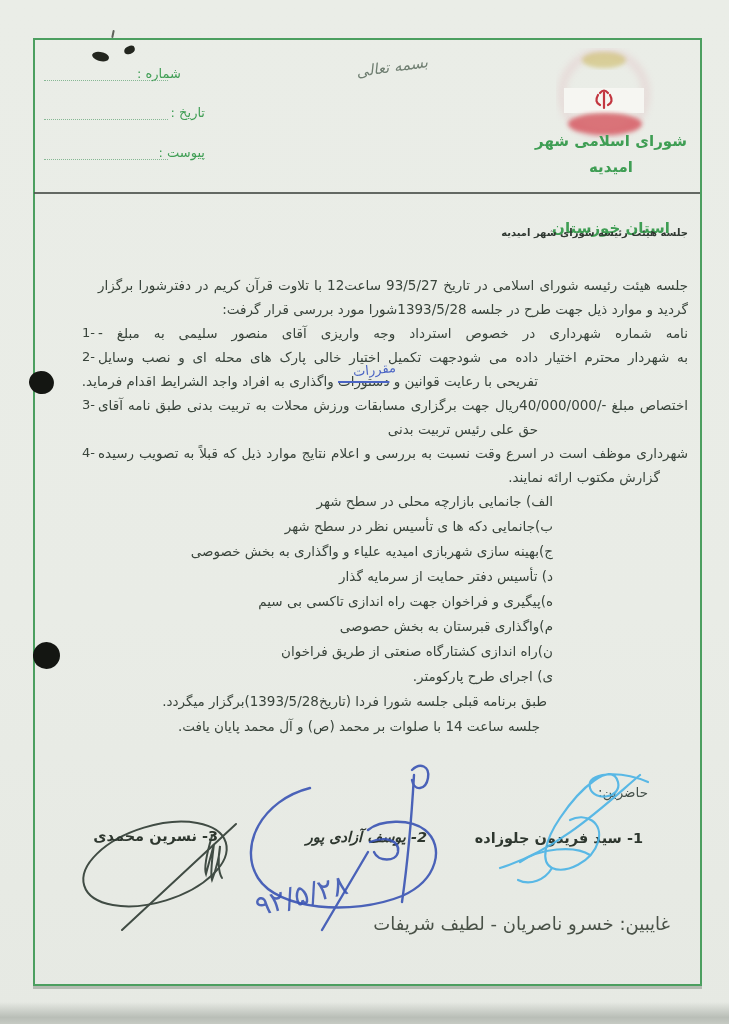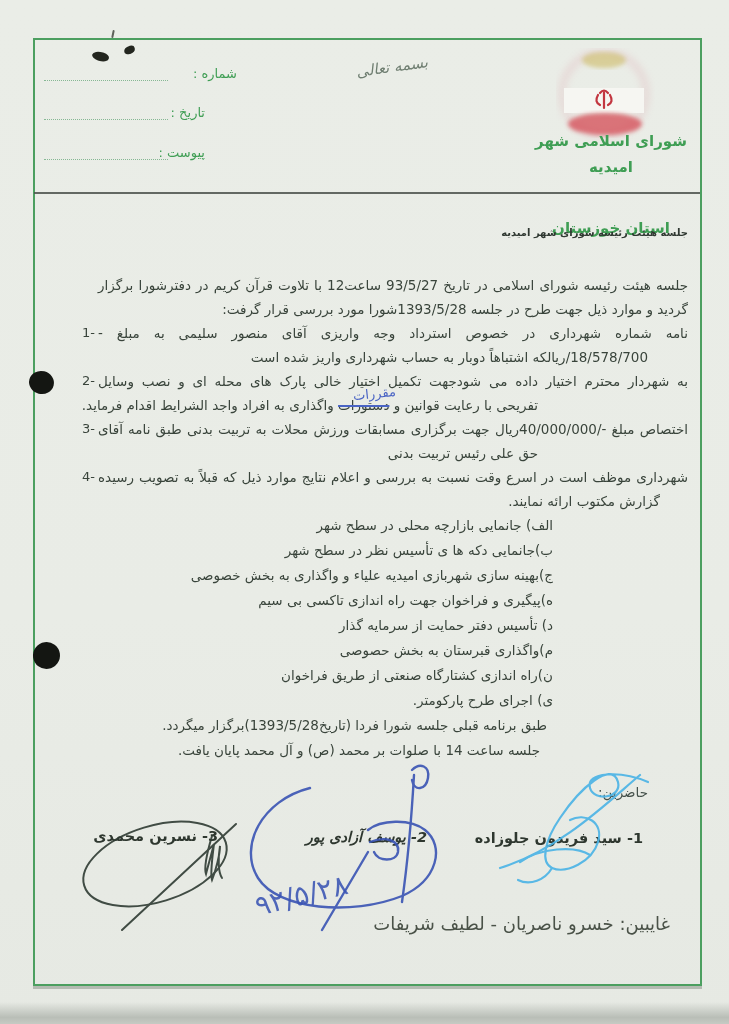--- a/index.html
+++ b/index.html
@@ -65,21 +65,21 @@
   .s2{left:124px; top:46px; width:11px; height:8px; transform:rotate(-14deg);}
   .s3{left:112px; top:30px; width:2px; height:8px; transform:rotate(12deg); opacity:.7; border-radius:2px;}
 </style>
 </head>
 <body>
 
 <div class="page">
 
   <div class="frame"></div>
 
-  <div class="field-label" style="right:492px; top:66px;margin-left:36px;">شماره :</div>
+  <div class="field-label" style="right:548px; top:66px;margin-left:36px;">شماره :</div>
   <div class="dots" style="left:44px; top:68px;"></div>
 
   <div class="field-label" style="right:524px; top:105px;">تاریخ :</div>
   <div class="dots" style="left:44px; top:107px;"></div>
 
   <div class="field-label" style="right:524px; top:145px;">پیوست :</div>
   <div class="dots" style="left:44px; top:147px;"></div>
 
   <div class="besmele">بسمه تعالی</div>
 
@@ -112,32 +112,31 @@
   </div>
 
   <div class="sep"></div>
 
   <div class="title">جلسه هیئت رئیسه شورای شهر امیدیه</div>
 
   <div class="body">
     <div class="ln just">جلسه هیئت رئیسه شورای اسلامی در تاریخ 93/5/27 ساعت12 با تلاوت قرآن کریم در دفترشورا برگزار</div>
     <div class="ln">گردید و موارد ذیل جهت طرح در جلسه 1393/5/28شورا مورد بررسی قرار گرفت:</div>
     <div class="ln just"><span class="mark">1-</span><span>نامه شماره شهرداری در خصوص استرداد وجه واریزی آقای منصور سلیمی به مبلغ -</span></div>
-    <div class="ln pr40">18/578/700/ریالکه اشتباهاً دوبار به حساب شهرداری واریز شده است</div>
     <div class="ln just"><span class="mark">2-</span><span>به شهردار محترم اختیار داده می شودجهت تکمیل اختیار خالی پارک های محله ای و نصب وسایل</span></div>
     <div class="ln pr150"><span>تفریحی با رعایت قوانین و </span><span class="struck"><span>دستورات</span><span class="note-word">مقررات</span></span><span> واگذاری به افراد واجد الشرایط اقدام فرماید.</span></div>
     <div class="ln just"><span class="mark">3-</span><span>اختصاص مبلغ -/40/000/000ریال جهت برگزاری مسابقات ورزش محلات به تربیت بدنی طبق نامه آقای</span></div>
     <div class="ln pr150">حق علی رئیس تربیت بدنی</div>
     <div class="ln just"><span class="mark">4-</span><span>شهرداری موظف است در اسرع وقت نسبت به بررسی و اعلام نتایج موارد ذیل که قبلاً به تصویب رسیده</span></div>
     <div class="ln pr28">گزارش مکتوب ارائه نمایند.</div>
     <div class="ln tall pr135">الف) جانمایی بازارچه محلی در سطح شهر</div>
     <div class="ln tall pr135">ب)جانمایی دکه ها ی تأسیس نظر در سطح شهر</div>
     <div class="ln tall pr135">ج)بهینه سازی شهربازی امیدیه علیاء و واگذاری به بخش خصوصی</div>
+    <div class="ln tall pr135">د) تأسیس دفتر حمایت از سرمایه گذار</div>
     <div class="ln tall pr135">ه)پیگیری و فراخوان جهت راه اندازی تاکسی بی سیم</div>
-    <div class="ln tall pr135">د) تأسیس دفتر حمایت از سرمایه گذار</div>
     <div class="ln tall pr135">م)واگذاری قبرستان به بخش حصوصی</div>
     <div class="ln tall pr135">ن)راه اندازی کشتارگاه صنعتی از طریق فراخوان</div>
     <div class="ln tall pr135">ی) اجرای طرح پارکومتر.</div>
     <div class="ln tall pr141">طبق برنامه قبلی جلسه شورا فردا (تاریخ1393/5/28)برگزار میگردد.</div>
     <div class="ln tall pr148">جلسه ساعت 14 با صلوات بر محمد (ص) و آل محمد پایان یافت.</div>
   </div>
 
   <div class="present">حاضرین:</div>
   <div class="sig-name n1">1- سید فریدون جلوزاده</div>
   <div class="sig-name n2">2- یوسف آزادی پور</div>

